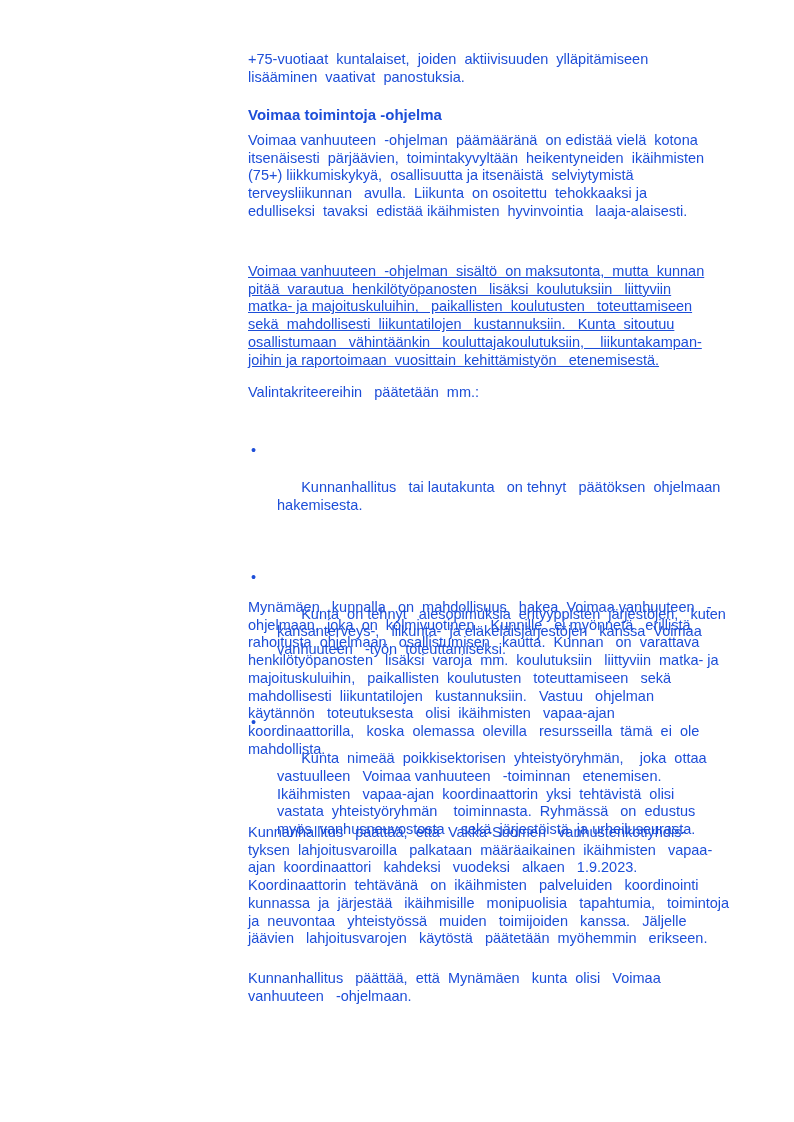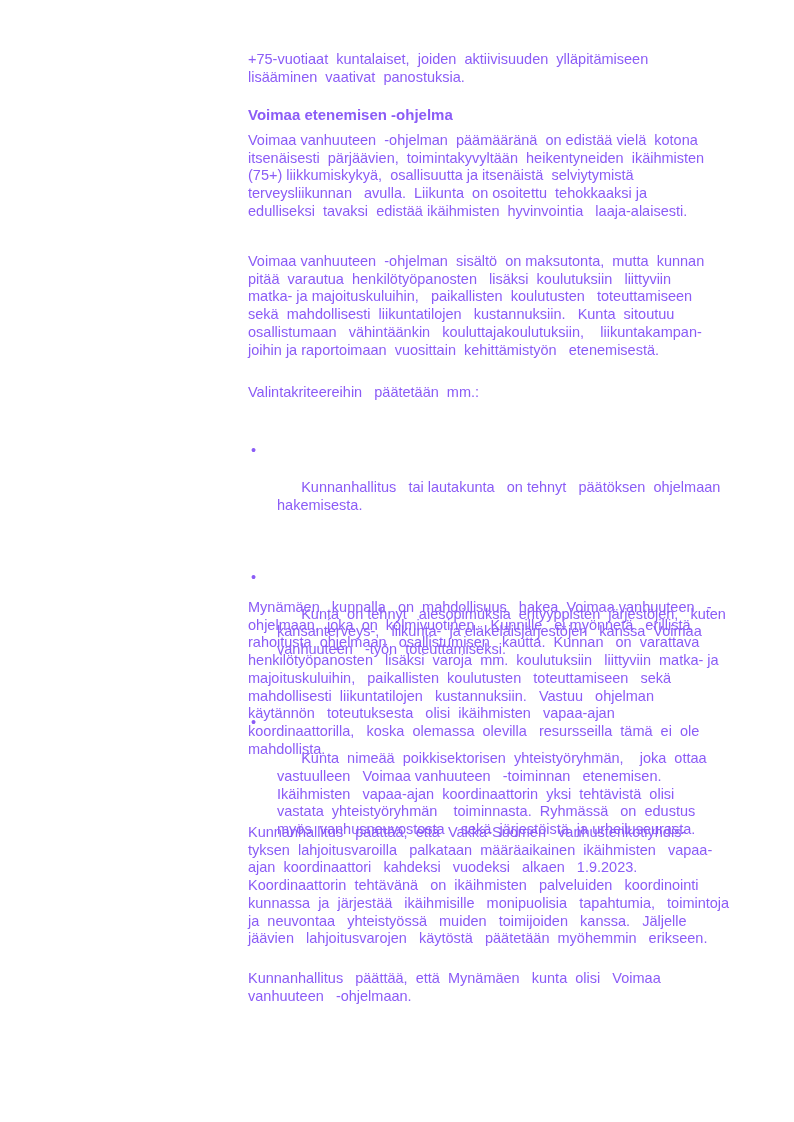--- a/index.html
+++ b/index.html
@@ -8,34 +8,34 @@
     background: #ffffff;
   }
   .page {
     position: relative;
     width: 794px;
     height: 1122px;
     background: #ffffff;
     font-family: "Liberation Sans", sans-serif;
     font-size: 14.5px;
     line-height: 17.7px;
-    color: #8b5cf6;
+    color: #1d4ed8;
     overflow: hidden;
   }
   .block {
     position: absolute;
     left: 248px;
     width: 522px;
     margin: 0;
     white-space: pre-wrap;
   }
   .intro-para      { top: 51px; }
   .section-heading { top: 106px; font-weight: bold; font-size: 15px; }
   .goal-para       { top: 132px; }
-  .costs-para      { top: 253px; }
+  .costs-para      { top: 263px; text-decoration: underline; }
   .criteria-intro  { top: 384px; }
   .criteria-list   { top: 408px; list-style: none; padding: 0; margin: 0; }
   .criteria-list li {
     position: relative;
     padding-left: 29px;
     margin-bottom: 3px;
     white-space: pre-wrap;
   }
   .criteria-list .bullet {
     position: absolute;
@@ -55,21 +55,21 @@
   }
 </style>
 </head>
 <body>
 
 <div class="page">
 
   <p class="block intro-para">+75-vuotiaat  kuntalaiset,  joiden  aktiivisuuden  ylläpitämiseen
 lisääminen  vaativat  panostuksia.</p>
 
-  <h2 class="block section-heading">Voimaa etenemisen -ohjelma</h2>
+  <h2 class="block section-heading">Voimaa toimintoja -ohjelma</h2>
 
   <p class="block goal-para">Voimaa vanhuuteen  -ohjelman  päämääränä  on edistää vielä  kotona
 itsenäisesti  pärjäävien,  toimintakyvyltään  heikentyneiden  ikäihmisten
 (75+) liikkumiskykyä,  osallisuutta ja itsenäistä  selviytymistä
 terveysliikunnan   avulla.  Liikunta  on osoitettu  tehokkaaksi ja
 edulliseksi  tavaksi  edistää ikäihmisten  hyvinvointia   laaja-alaisesti.</p>
 
   <p class="block costs-para">Voimaa vanhuuteen  -ohjelman  sisältö  on maksutonta,  mutta  kunnan
 pitää  varautua  henkilötyöpanosten   lisäksi  koulutuksiin   liittyviin
 matka- ja majoituskuluihin,   paikallisten  koulutusten   toteuttamiseen

